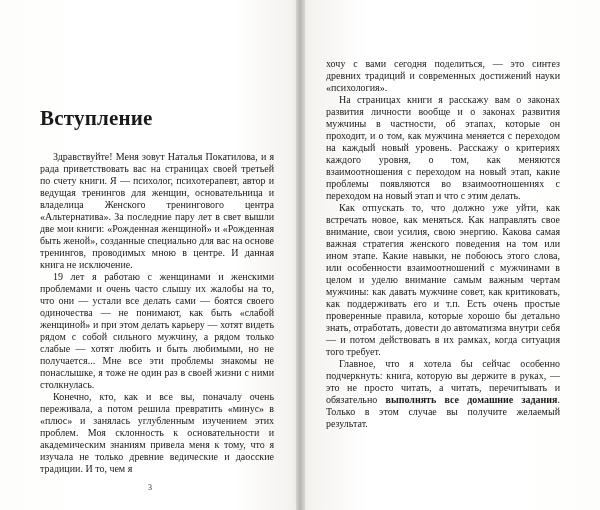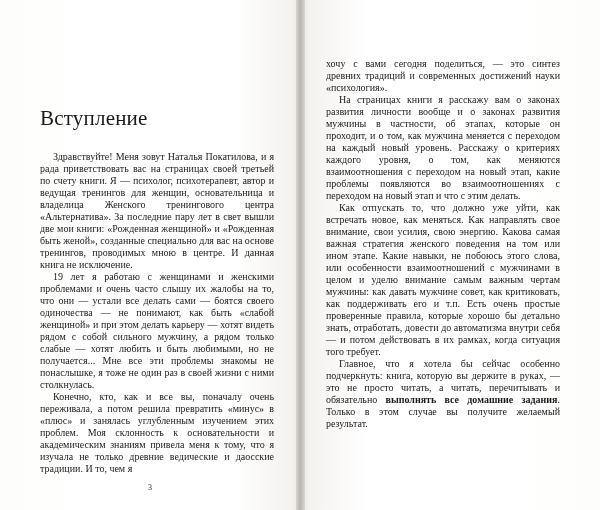--- a/index.html
+++ b/index.html
@@ -40,21 +40,21 @@
     position: absolute;
     top: 0;
     left: 296px;
     width: 9px;
     height: 510px;
     background: linear-gradient(to right, rgba(170,165,158,0.30) 0%, rgba(120,115,110,0.42) 45%, rgba(170,165,158,0.28) 100%);
     pointer-events: none;
   }
   h1.chapter-title {
     font-family: "Liberation Serif", serif;
-    font-weight: normal;
+    font-weight: bold;
     font-size: 21px;
     line-height: 1.2;
     margin: 48px 0 20px 0;
     letter-spacing: 0.2px;
   }
   p.body-text {
     font-size: 10px;
     line-height: 12px;
     text-align: justify;
     text-indent: 13px;

